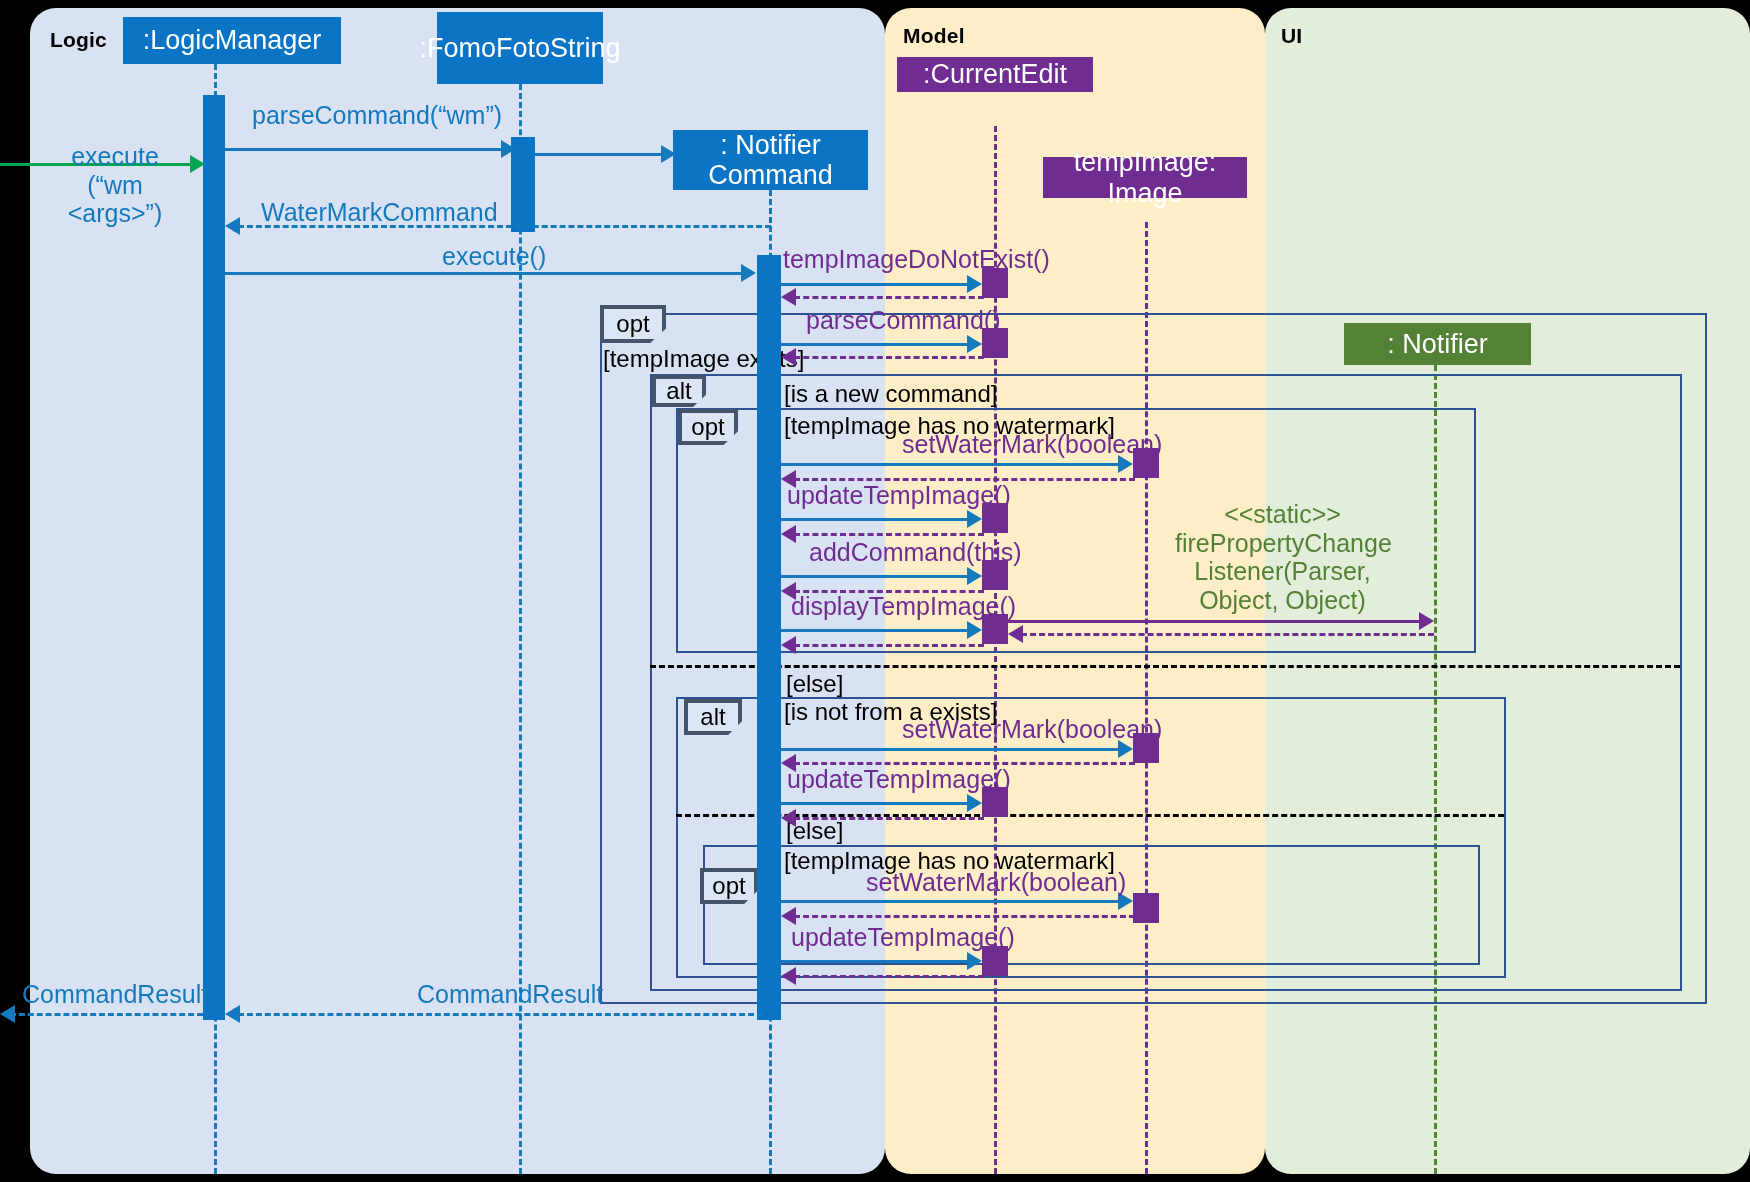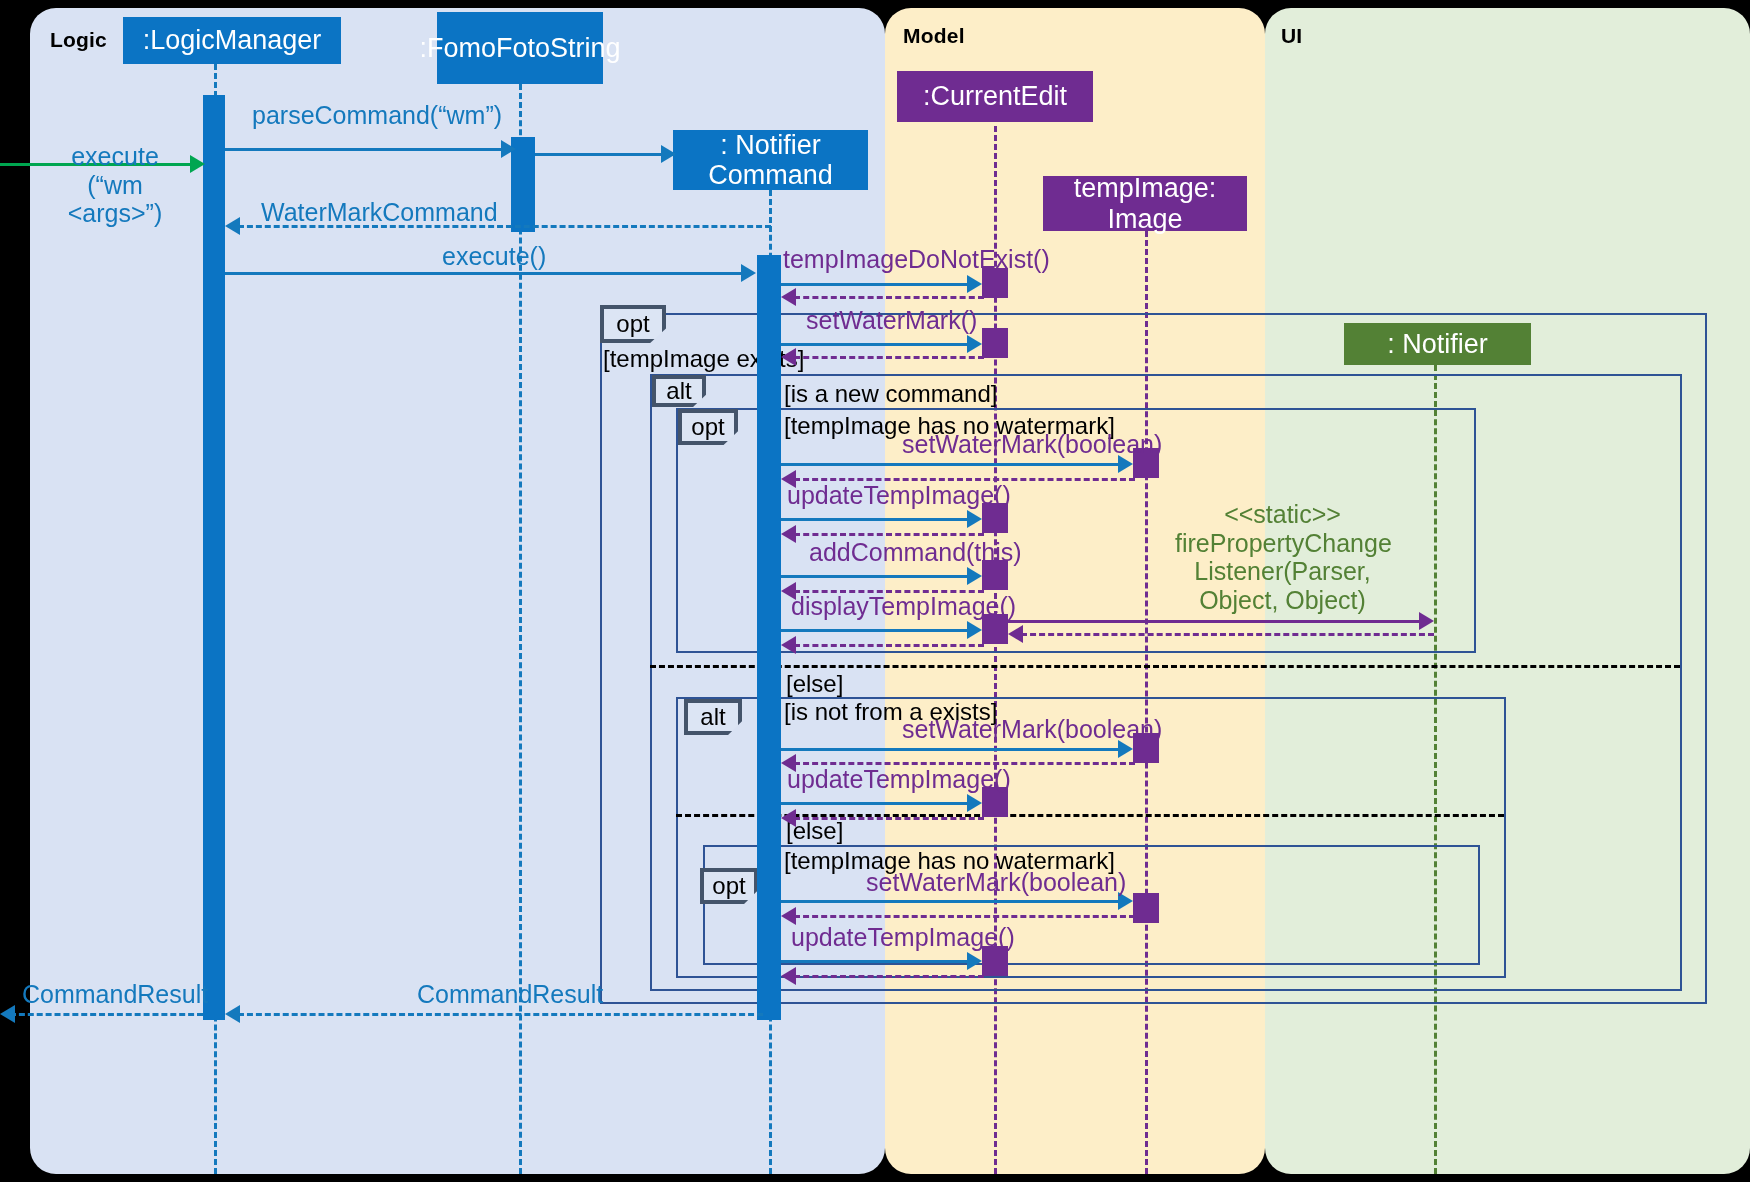--- a/index.html
+++ b/index.html
@@ -220,23 +220,23 @@
   <div class="obj obj-blue" style="left:437px; top:12px; width:166px; height:72px; ">
     <span>:FomoFoto</span>
     <span>String</span>
   </div>
 
   <div class="obj obj-blue" style="left:673px; top:130px; width:195px; height:60px; flex-direction:column;">
     <span>: Notifier</span>
     <span>Command</span>
   </div>
 
-  <div class="obj obj-purple" style="left:897px; top:71px; width:196px; height:51px;">:CurrentEdit</div>
-
-  <div class="obj obj-purple" style="left:1043px; top:176px; width:204px; height:55px; flex-direction:column;">
+  <div class="obj obj-purple" style="left:897px; top:57px; width:196px; height:35px;">:CurrentEdit</div>
+
+  <div class="obj obj-purple" style="left:1043px; top:157px; width:204px; height:41px; flex-direction:column;">
     <span>tempImage:</span>
     <span>Image</span>
   </div>
 
   <div class="obj obj-green" style="left:1344px; top:323px; width:187px; height:42px;">: Notifier</div>
 
   <div class="msg m-green" style="left:0px; top:163px; width:196px;"></div>
   <div class="arrowhead ah-r-green" style="left:190px; top:155px;"></div>
   <div class="msg-label lb-blue lb-center" style="left:50px; top:142px; width:130px;text-align:center;">
     <div>execute</div>
@@ -260,21 +260,21 @@
   <div class="msg-label lb-blue" style="left:442px; top:242px;">execute()</div>
 
   <div class="msg m-blue" style="left:781px; top:283px; width:194px;"></div>
   <div class="arrowhead ah-r-blue" style="left:967px; top:275px;"></div>
   <div class="msg-label lb-purple" style="left:783px; top:245px;">tempImageDoNotExist()</div>
   <div class="msg m-purple dashed" style="left:794px; top:296px; width:190px;"></div>
   <div class="arrowhead ah-l-purple" style="left:781px; top:288px;"></div>
 
   <div class="msg m-blue" style="left:781px; top:343px; width:194px;"></div>
   <div class="arrowhead ah-r-blue" style="left:967px; top:335px;"></div>
-  <div class="msg-label lb-purple" style="left:806px; top:306px;">setWaterMark()</div>
+  <div class="msg-label lb-purple" style="left:806px; top:306px;">parseCommand()</div>
   <div class="msg m-purple dashed" style="left:794px; top:356px; width:190px;"></div>
   <div class="arrowhead ah-l-purple" style="left:781px; top:348px;"></div>
 
   <div class="msg m-blue" style="left:781px; top:463px; width:345px;"></div>
   <div class="arrowhead ah-r-blue" style="left:1118px; top:455px;"></div>
   <div class="msg-label lb-purple" style="left:902px; top:430px;">setWaterMark(boolean)</div>
   <div class="msg m-purple dashed" style="left:794px; top:478px; width:341px;"></div>
   <div class="arrowhead ah-l-purple" style="left:781px; top:470px;"></div>
 
   <div class="msg m-blue" style="left:781px; top:518px; width:194px;"></div>

